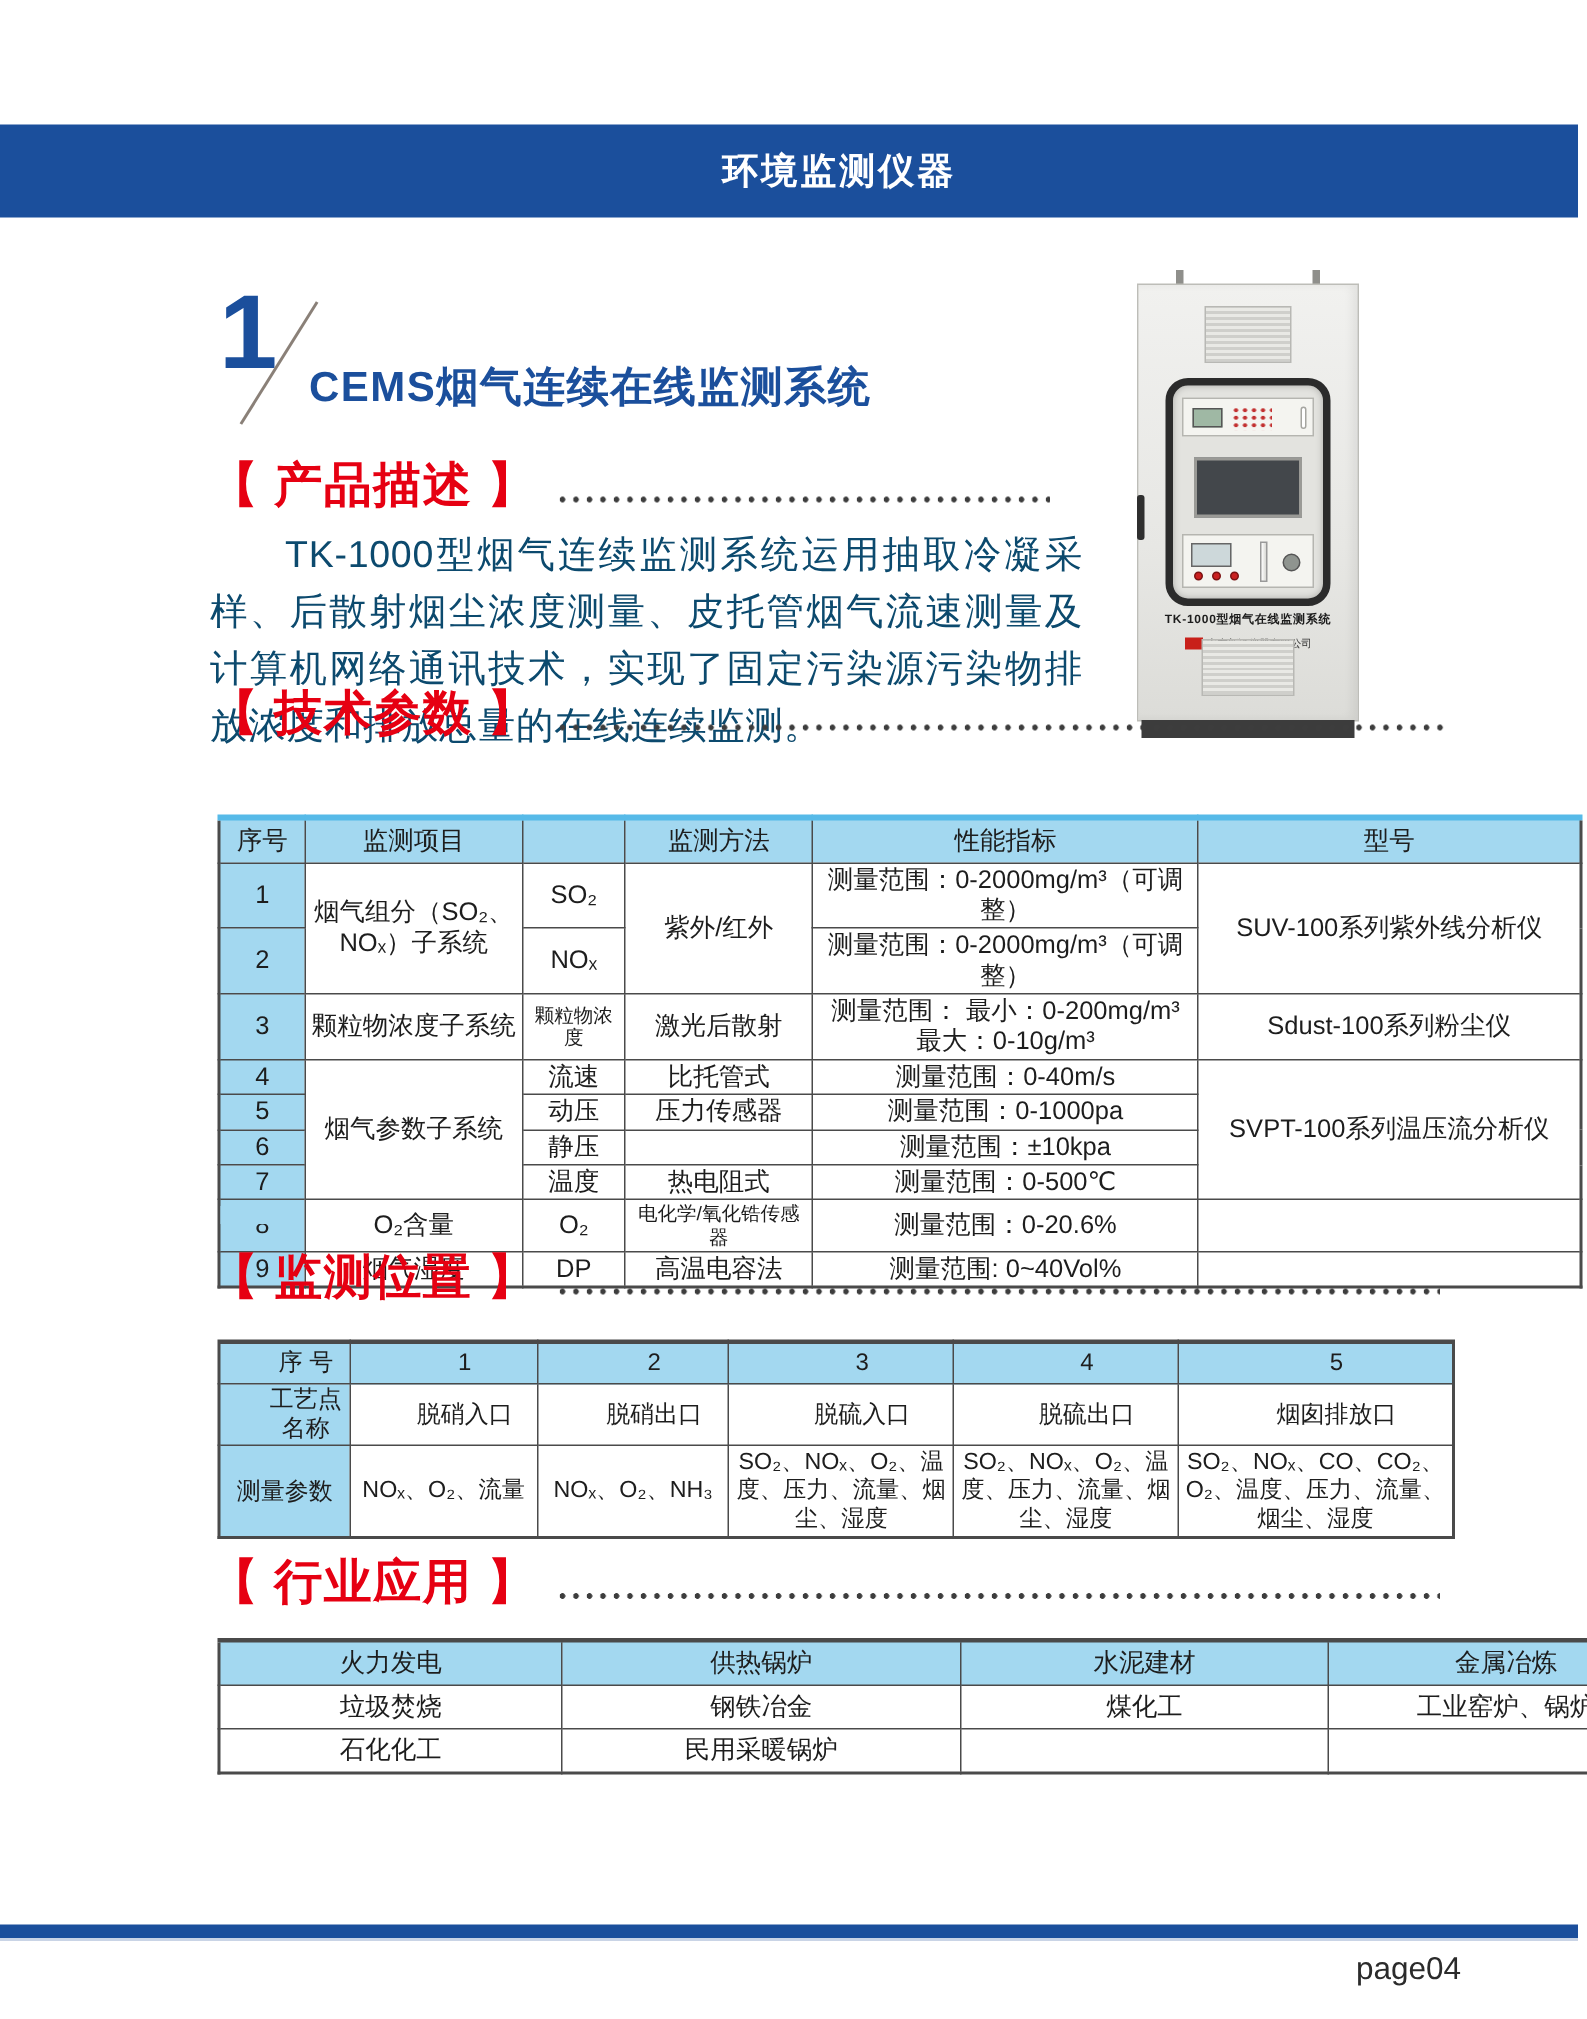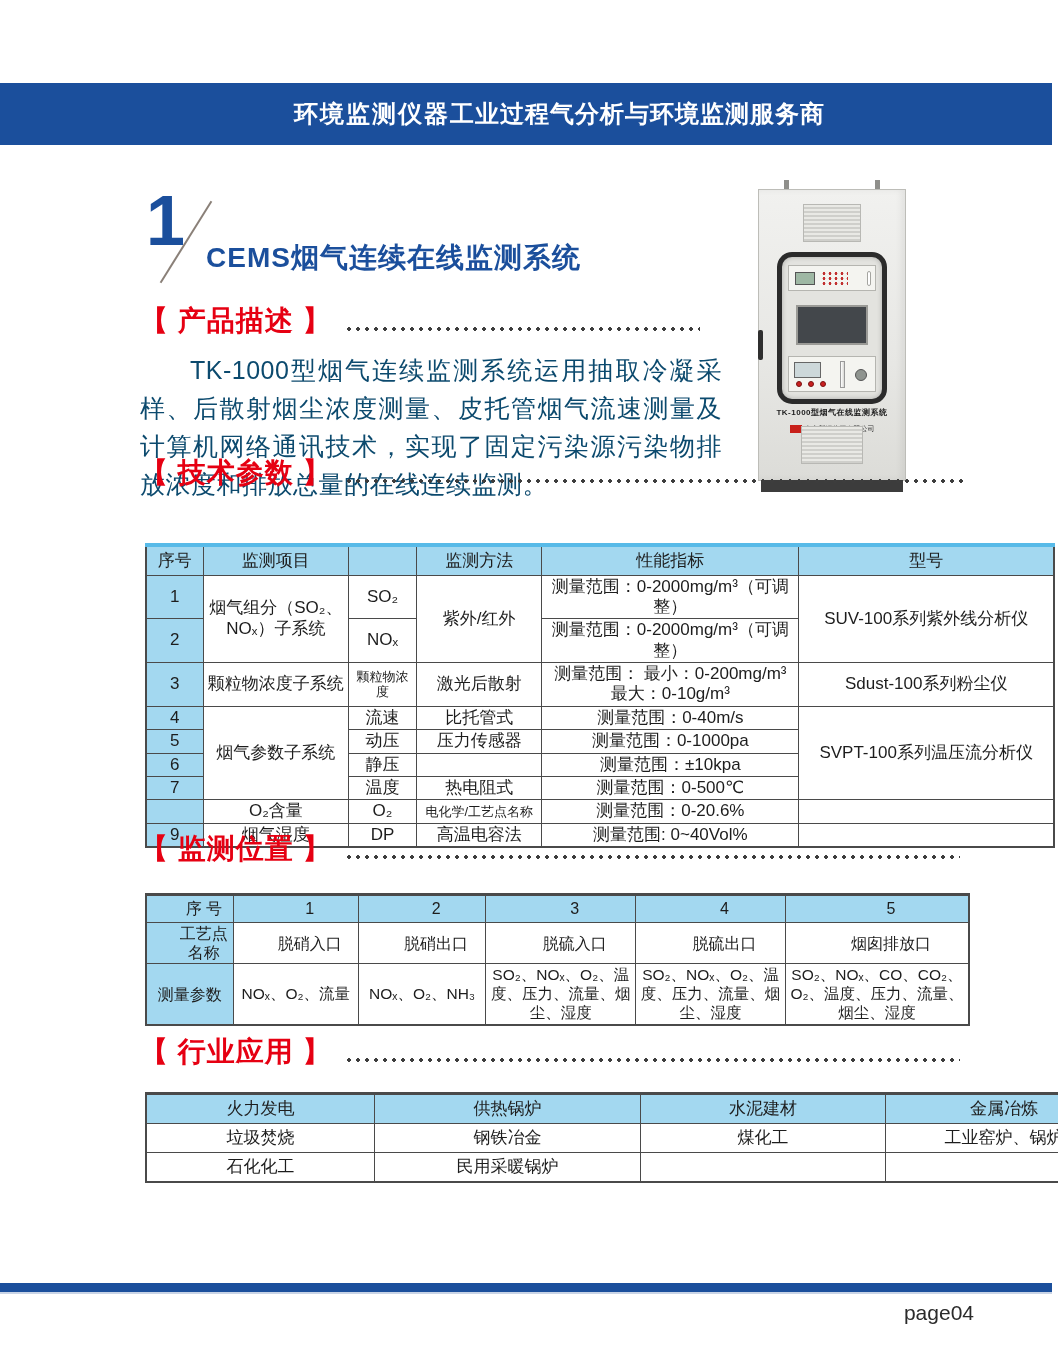--- a/index.html
+++ b/index.html
@@ -44,21 +44,21 @@
   }
   .main-title {
     position: absolute; left: 206px; top: 239px;
     font-size: 28px; font-weight: bold; color: #1B4F9C; letter-spacing: 1px;
     white-space: nowrap;
   }
 
   
   .heading { position: absolute; display: flex; align-items: flex-end; }
   .heading .htxt {
-    color: #E60012; font-size: 28px; font-weight: bold;
+    color: #E60012; font-size: 32px; font-weight: bold;
     letter-spacing: 1px; white-space: nowrap; line-height: 1.1;
   }
   .heading .dots {
     flex: 1; height: 8px; margin: 0 2px 4px 14px;
     background-image: radial-gradient(circle at 3px 4px, #3d3d3d 1.7px, transparent 2.1px);
     background-size: 9px 8px; background-repeat: repeat-x;
   }
   .hd-desc { left: 140px; top: 306px; width: 562px; }
   .hd-tech { left: 140px; top: 458px; width: 825px; }
   .hd-pos  { left: 140px; top: 834px; width: 822px; }
@@ -164,21 +164,20 @@
   .plinth { position: absolute; left: 5px; right: 5px; bottom: 0; height: 12px;
     background: #3c3c3c; }
 </style>
 </head>
 <body>
 
 <div class="page">
 
   <div class="topbar">
     <span class="left-txt">环境监测仪器</span>
-    <span class="right-txt">工业过程气分析与环境监测服务商</span>
   </div>
 
   <div class="secnum">1</div>
   <div class="slash"></div>
   <div class="main-title">CEMS烟气连续在线监测系统</div>
 
   <div class="heading hd-desc">
     <span class="htxt">【 产品描述 】</span>
     <span class="dots"></span>
   </div>
@@ -284,21 +283,21 @@
     <tr class="h22">
       <td class="bluebg">7</td>
       <td>温度</td>
       <td>热电阻式</td>
       <td>测量范围：0-500℃</td>
     </tr>
     <tr class="h22">
       <td class="bluebg">8</td>
       <td>O₂含量</td>
       <td>O₂</td>
-      <td class="small">电化学/工艺点名称</td>
+      <td class="small">电化学/氧化锆传感器</td>
       <td>测量范围：0-20.6%</td>
       <td></td>
     </tr>
     <tr class="h24">
       <td class="bluebg">9</td>
       <td>烟气湿度</td>
       <td>DP</td>
       <td>高温电容法</td>
       <td>测量范围: 0~40Vol%</td>
       <td></td>

